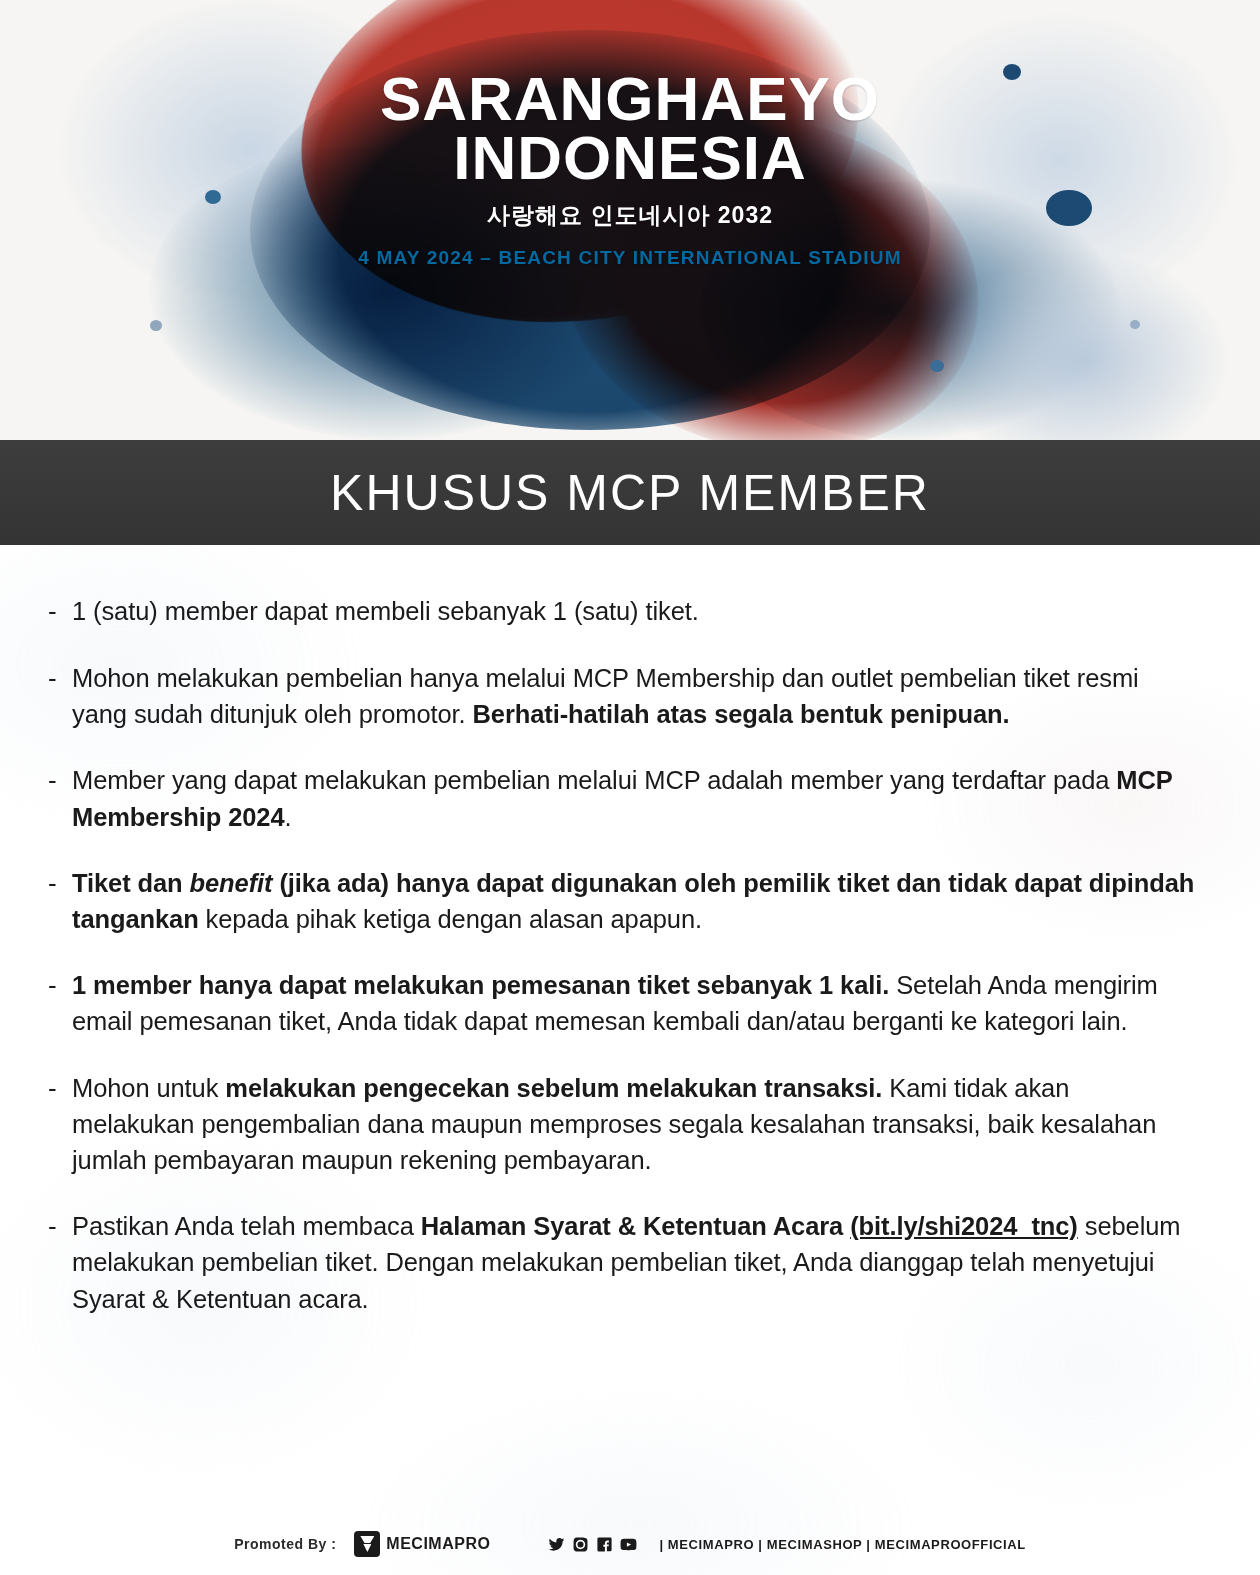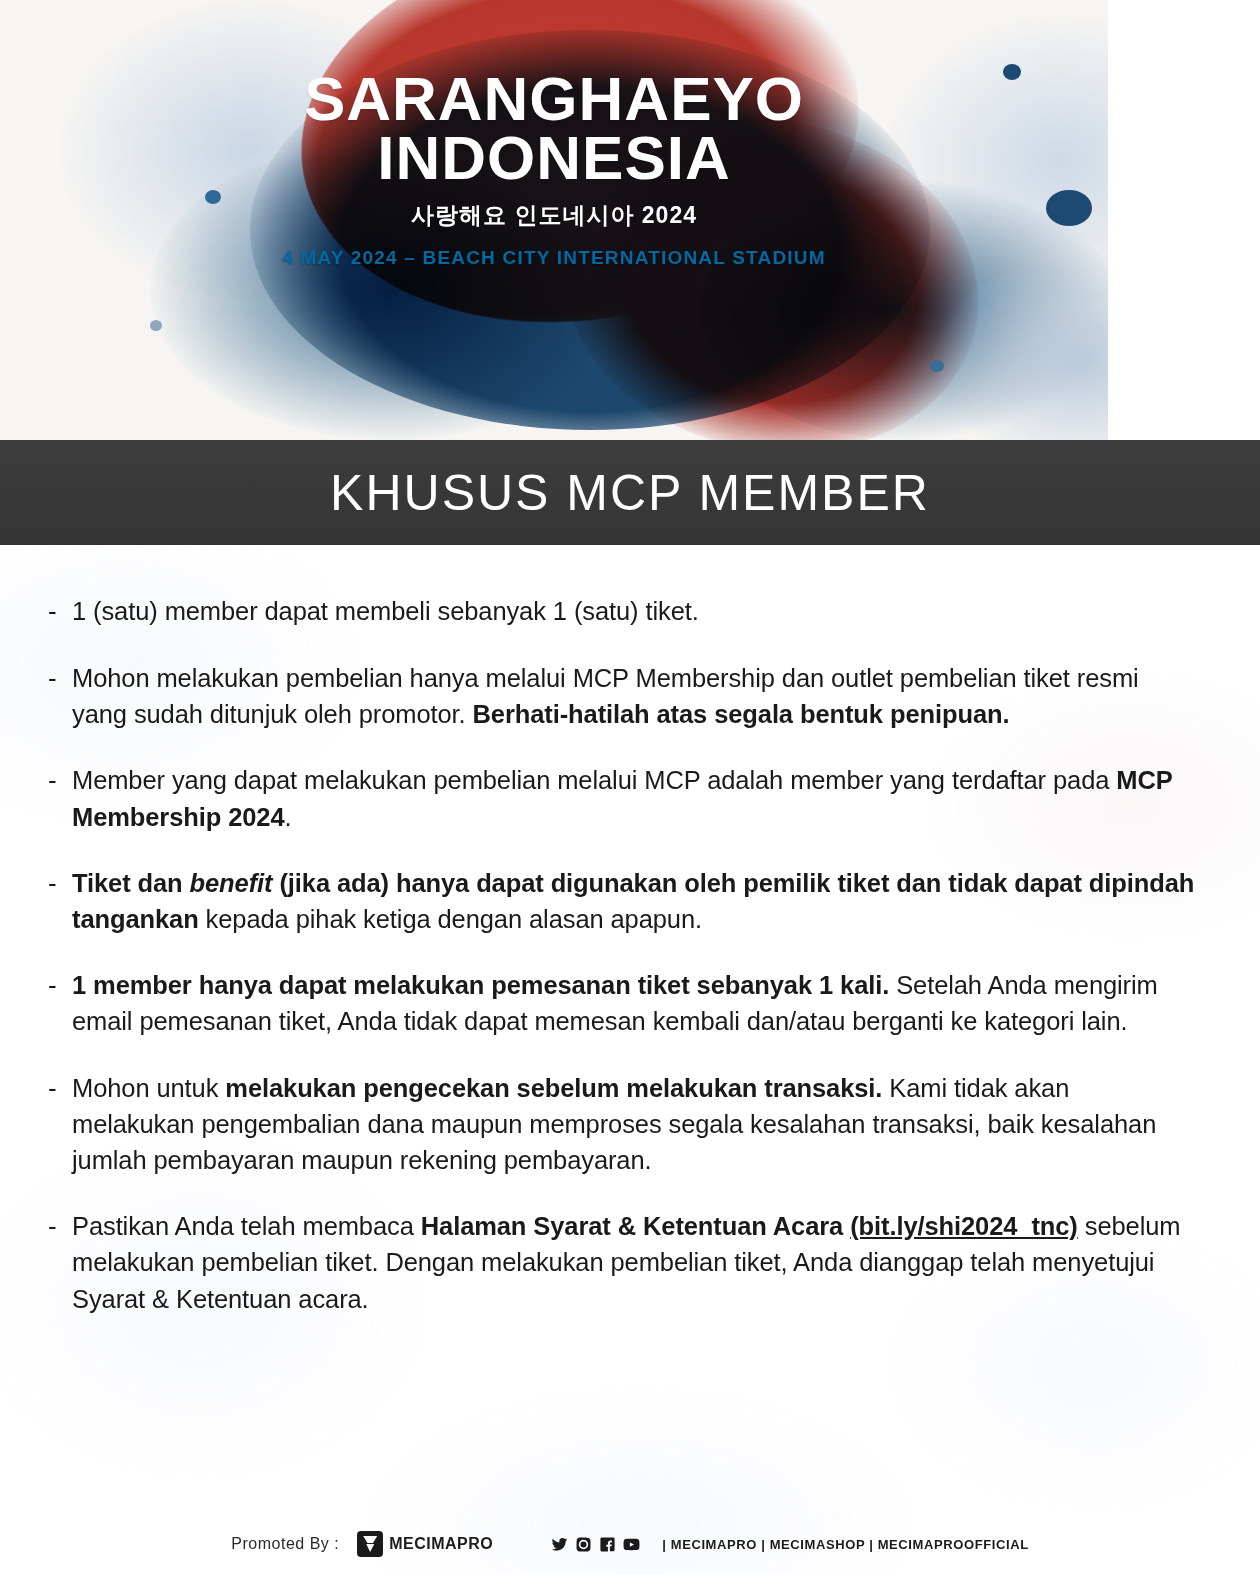--- a/index.html
+++ b/index.html
@@ -9,21 +9,21 @@
     height: 1575px;
     font-family: "Liberation Sans", sans-serif;
     background: #ffffff;
     overflow: hidden;
     position: relative;
   }
 
   
   .hero {
     position: relative;
-    width: 1108px;
+    width: 1260px;
     height: 440px;
     overflow: hidden;
     background: #f4f4f2;
   }
   .hero-bg {
     position: absolute;
     inset: 0;
     background: #f6f5f3;
   }
   
@@ -193,22 +193,22 @@
     bottom: 0;
     width: 1260px;
     height: 62px;
     display: flex;
     align-items: center;
     justify-content: center;
     gap: 18px;
     background: transparent;
   }
   .promoted {
-    font-size: 16px;
-    font-weight: 400;
+    font-size: 14px;
+    font-weight: 700;
     letter-spacing: 0.5px;
     color: #2b2b2b;
   }
   .promoter-logo {
     display: flex;
     align-items: center;
     gap: 6px;
   }
   .promoter-mark {
     width: 26px; height: 26px;
@@ -276,21 +276,21 @@
     <div class="dot dot-a"></div>
     <div class="dot dot-b"></div>
     <div class="dot dot-c"></div>
     <div class="dot dot-d"></div>
     <div class="dot dot-e"></div>
     <div class="dot dot-f"></div>
   </div>
   <div class="hero-text">
     <div class="title-main">SARANGHAEYO</div>
     <div class="title-main">INDONESIA</div>
-    <div class="title-kr">사랑해요 인도네시아 2024</div>
+    <div class="title-kr">사랑해요 인도네시아 2032</div>
     <div class="title-venue">4 MAY 2024 – BEACH CITY INTERNATIONAL STADIUM</div>
   </div>
 </div>
 
 <div class="header-bar">
   <h1>KHUSUS MCP MEMBER</h1>
 </div>
 
 <div class="content">
   <div class="content-wash"></div>

